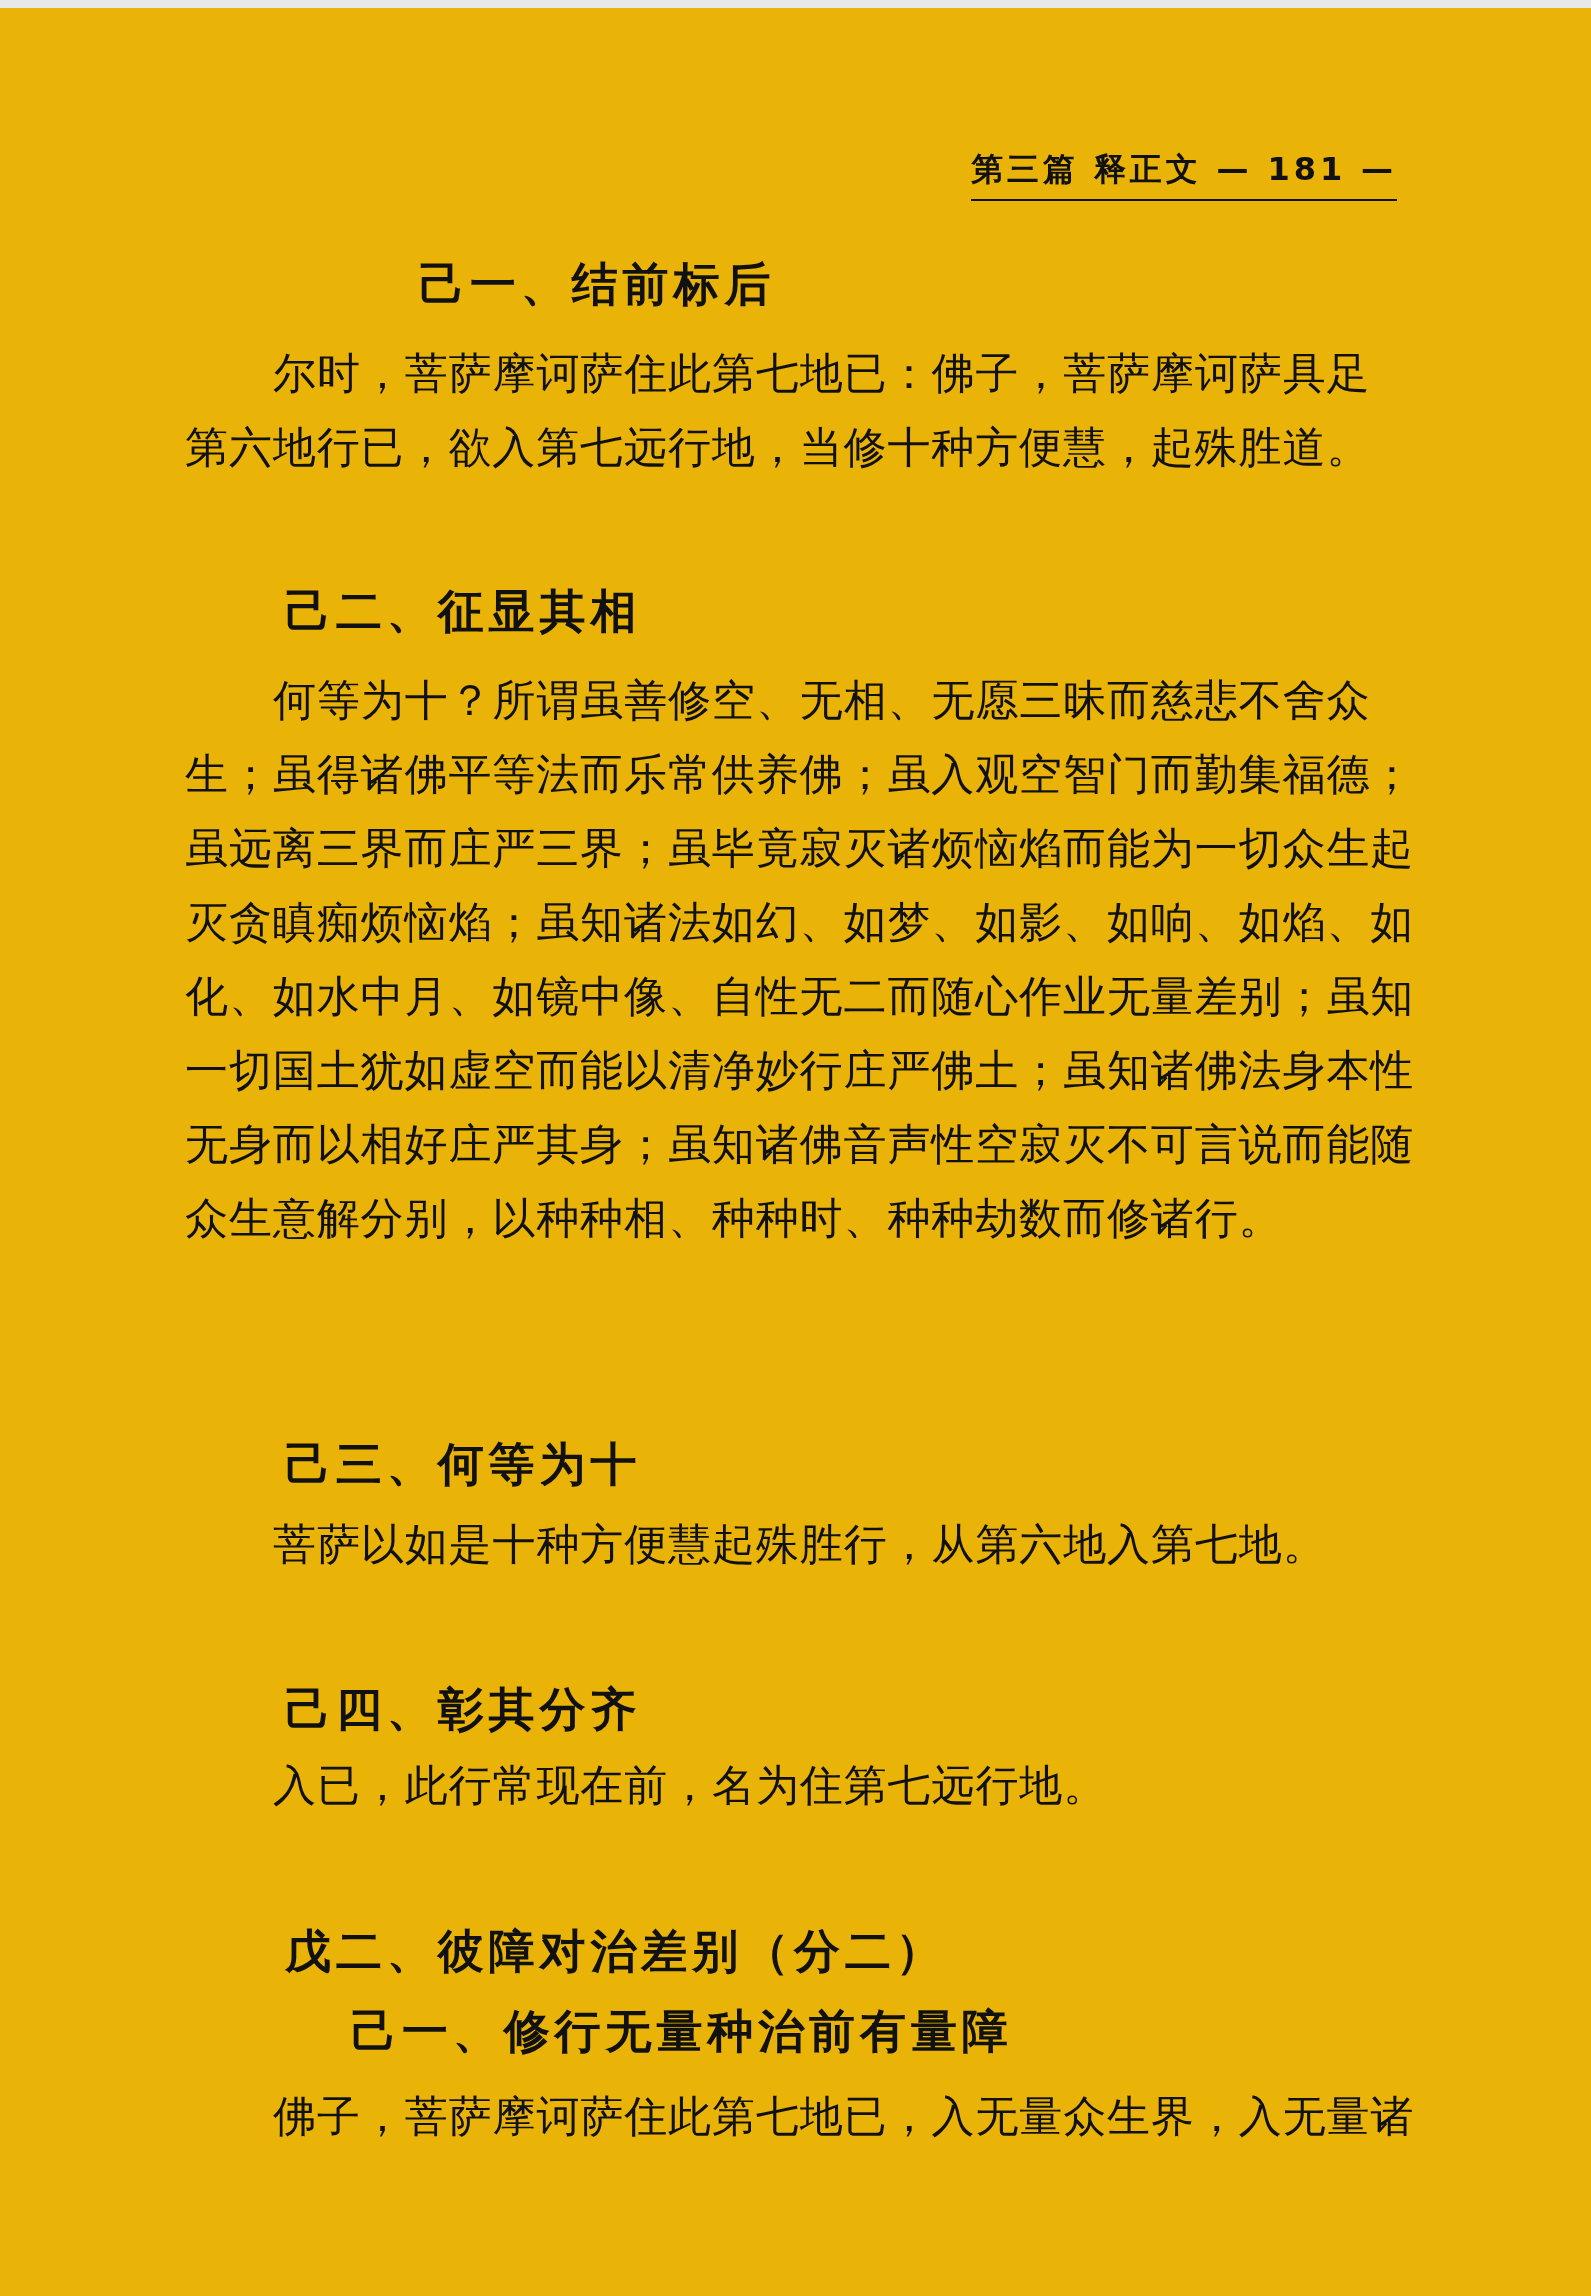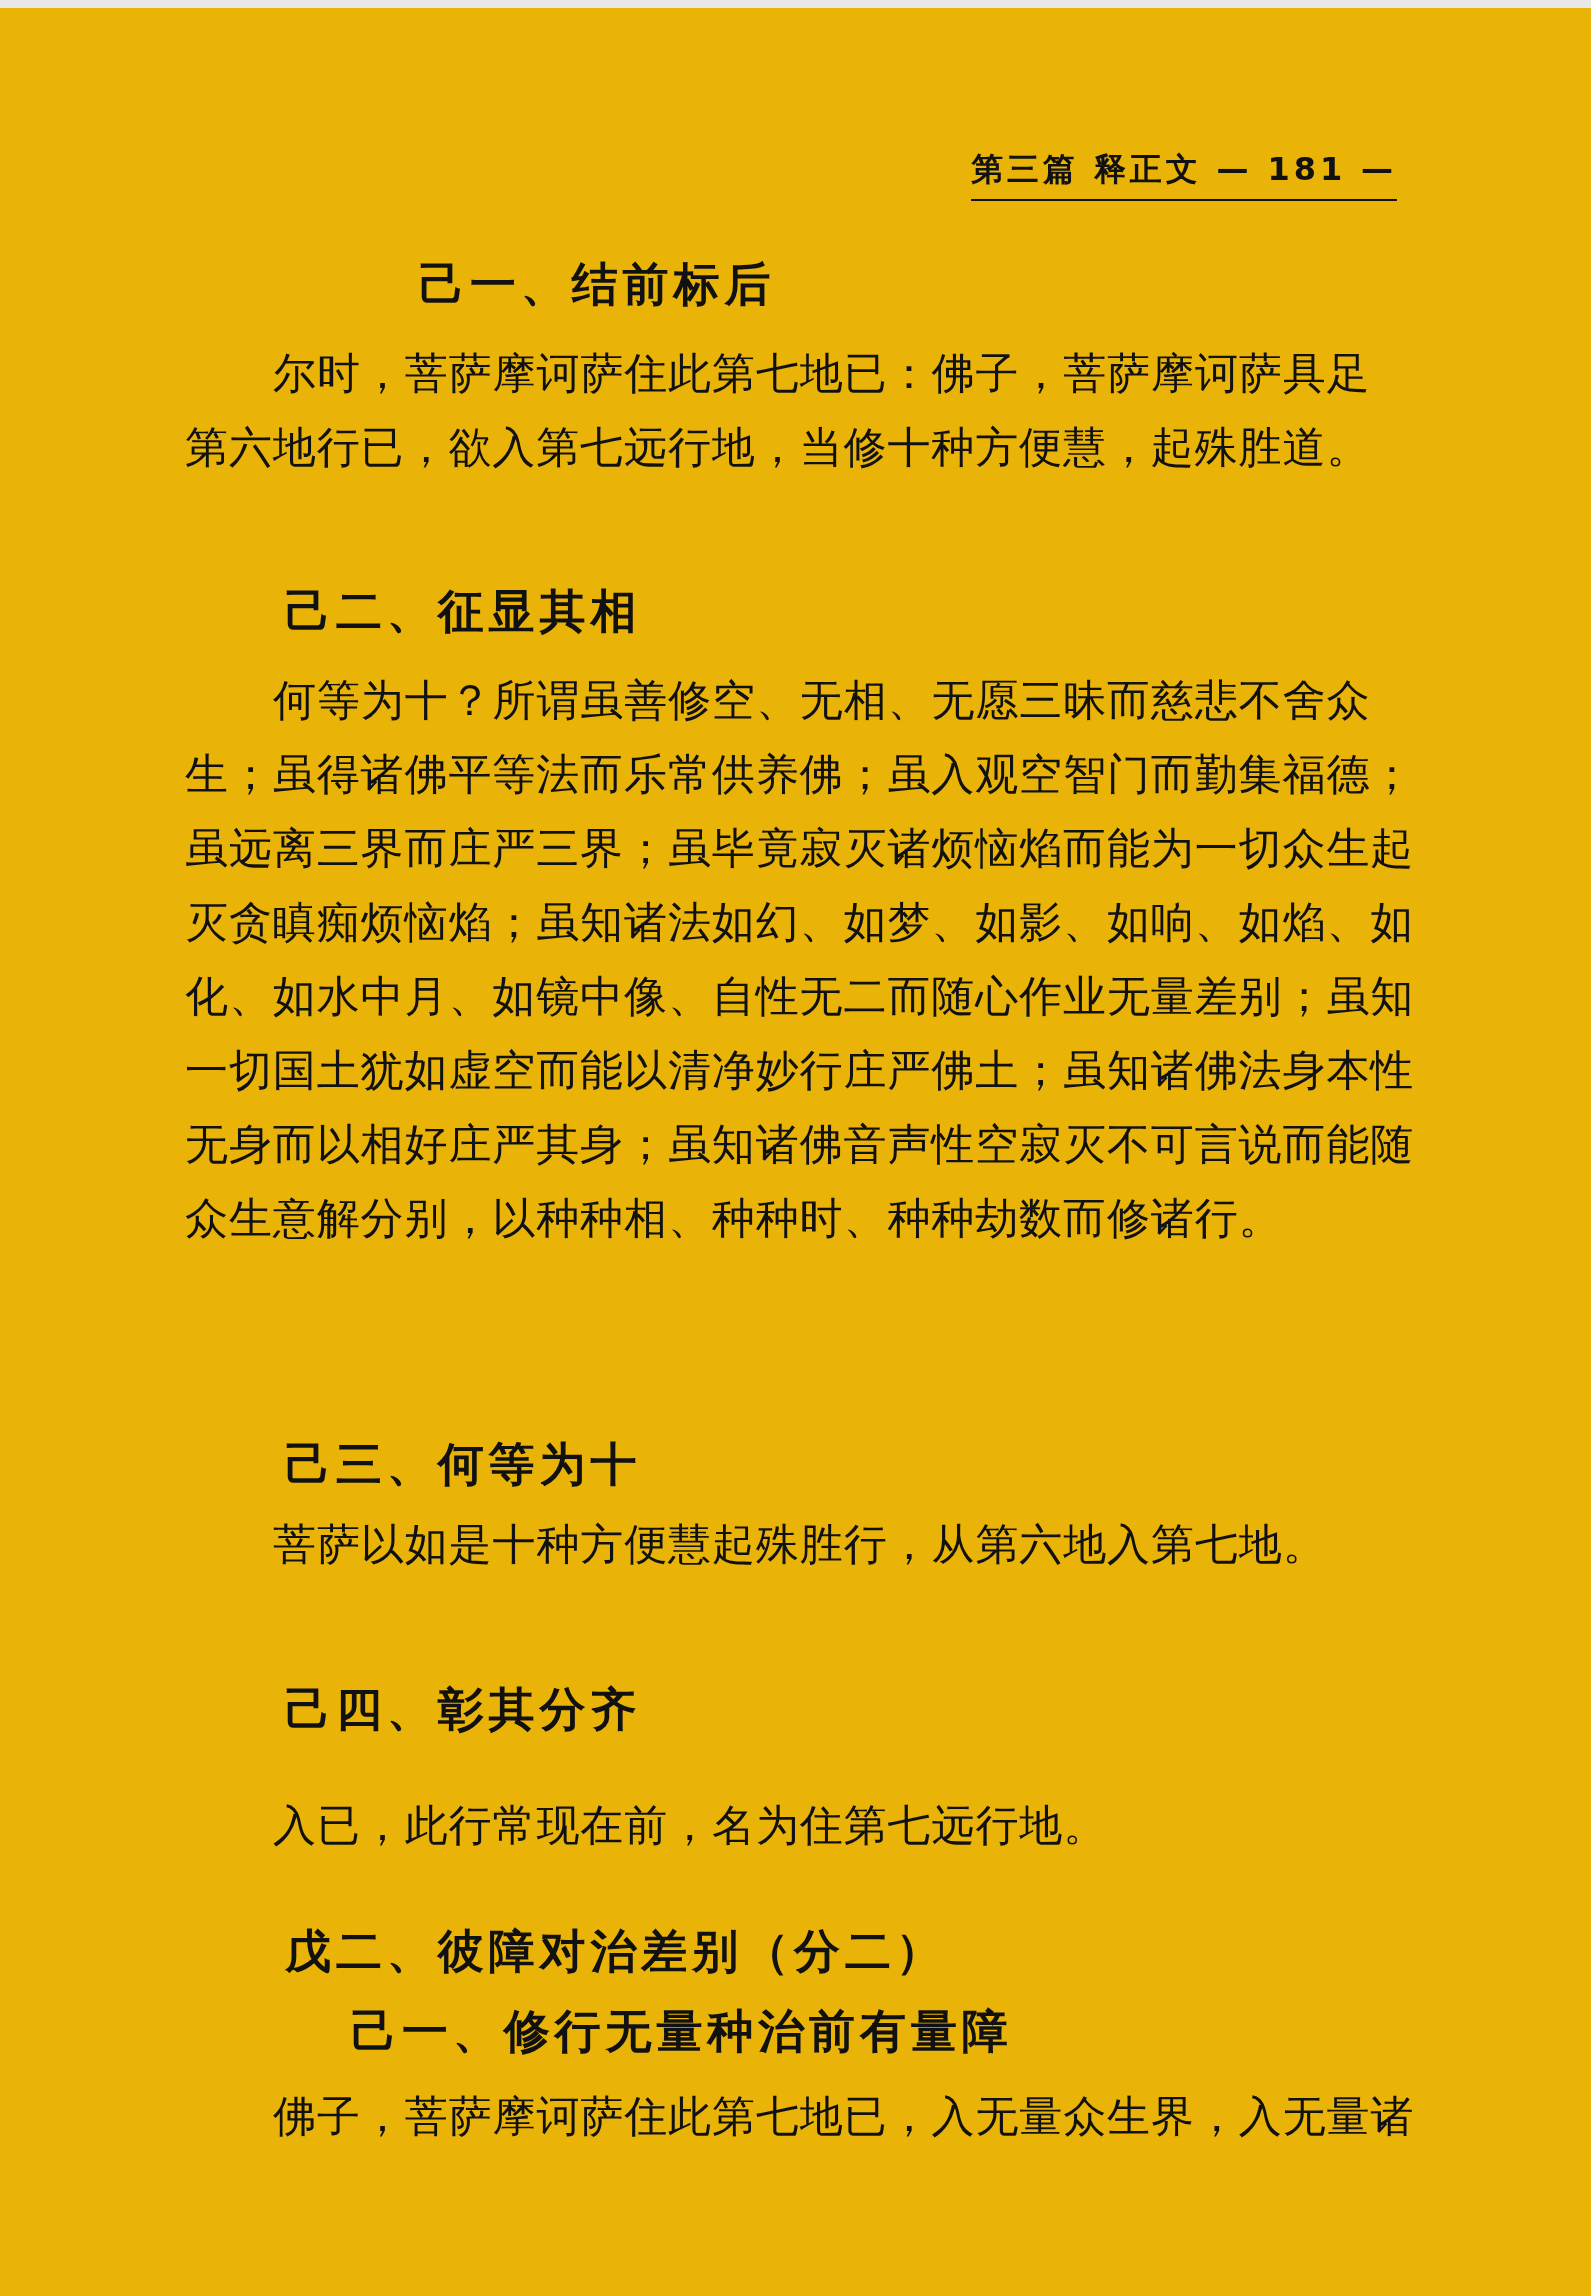--- a/index.html
+++ b/index.html
@@ -56,21 +56,21 @@
     letter-spacing: 0.9px;
     white-space: nowrap;
     font-weight: 500;
   }
   .para .line.indent {
     padding-left: 88px;
   }
   .p1 { top: 328px; }
   .p2 { top: 655px; }
   .p3 { top: 1499px; }
-  .p4 { top: 1780px; }
+  .p4 { top: 1740px; }
   .p5 { top: 2071px; }
 </style>
 </head>
 <body>
 
 <div class="page">
 
   <div class="running-head">第三篇 释正文  —  181  —</div>
 
   <div class="heading h1">己一、结前标后</div>

